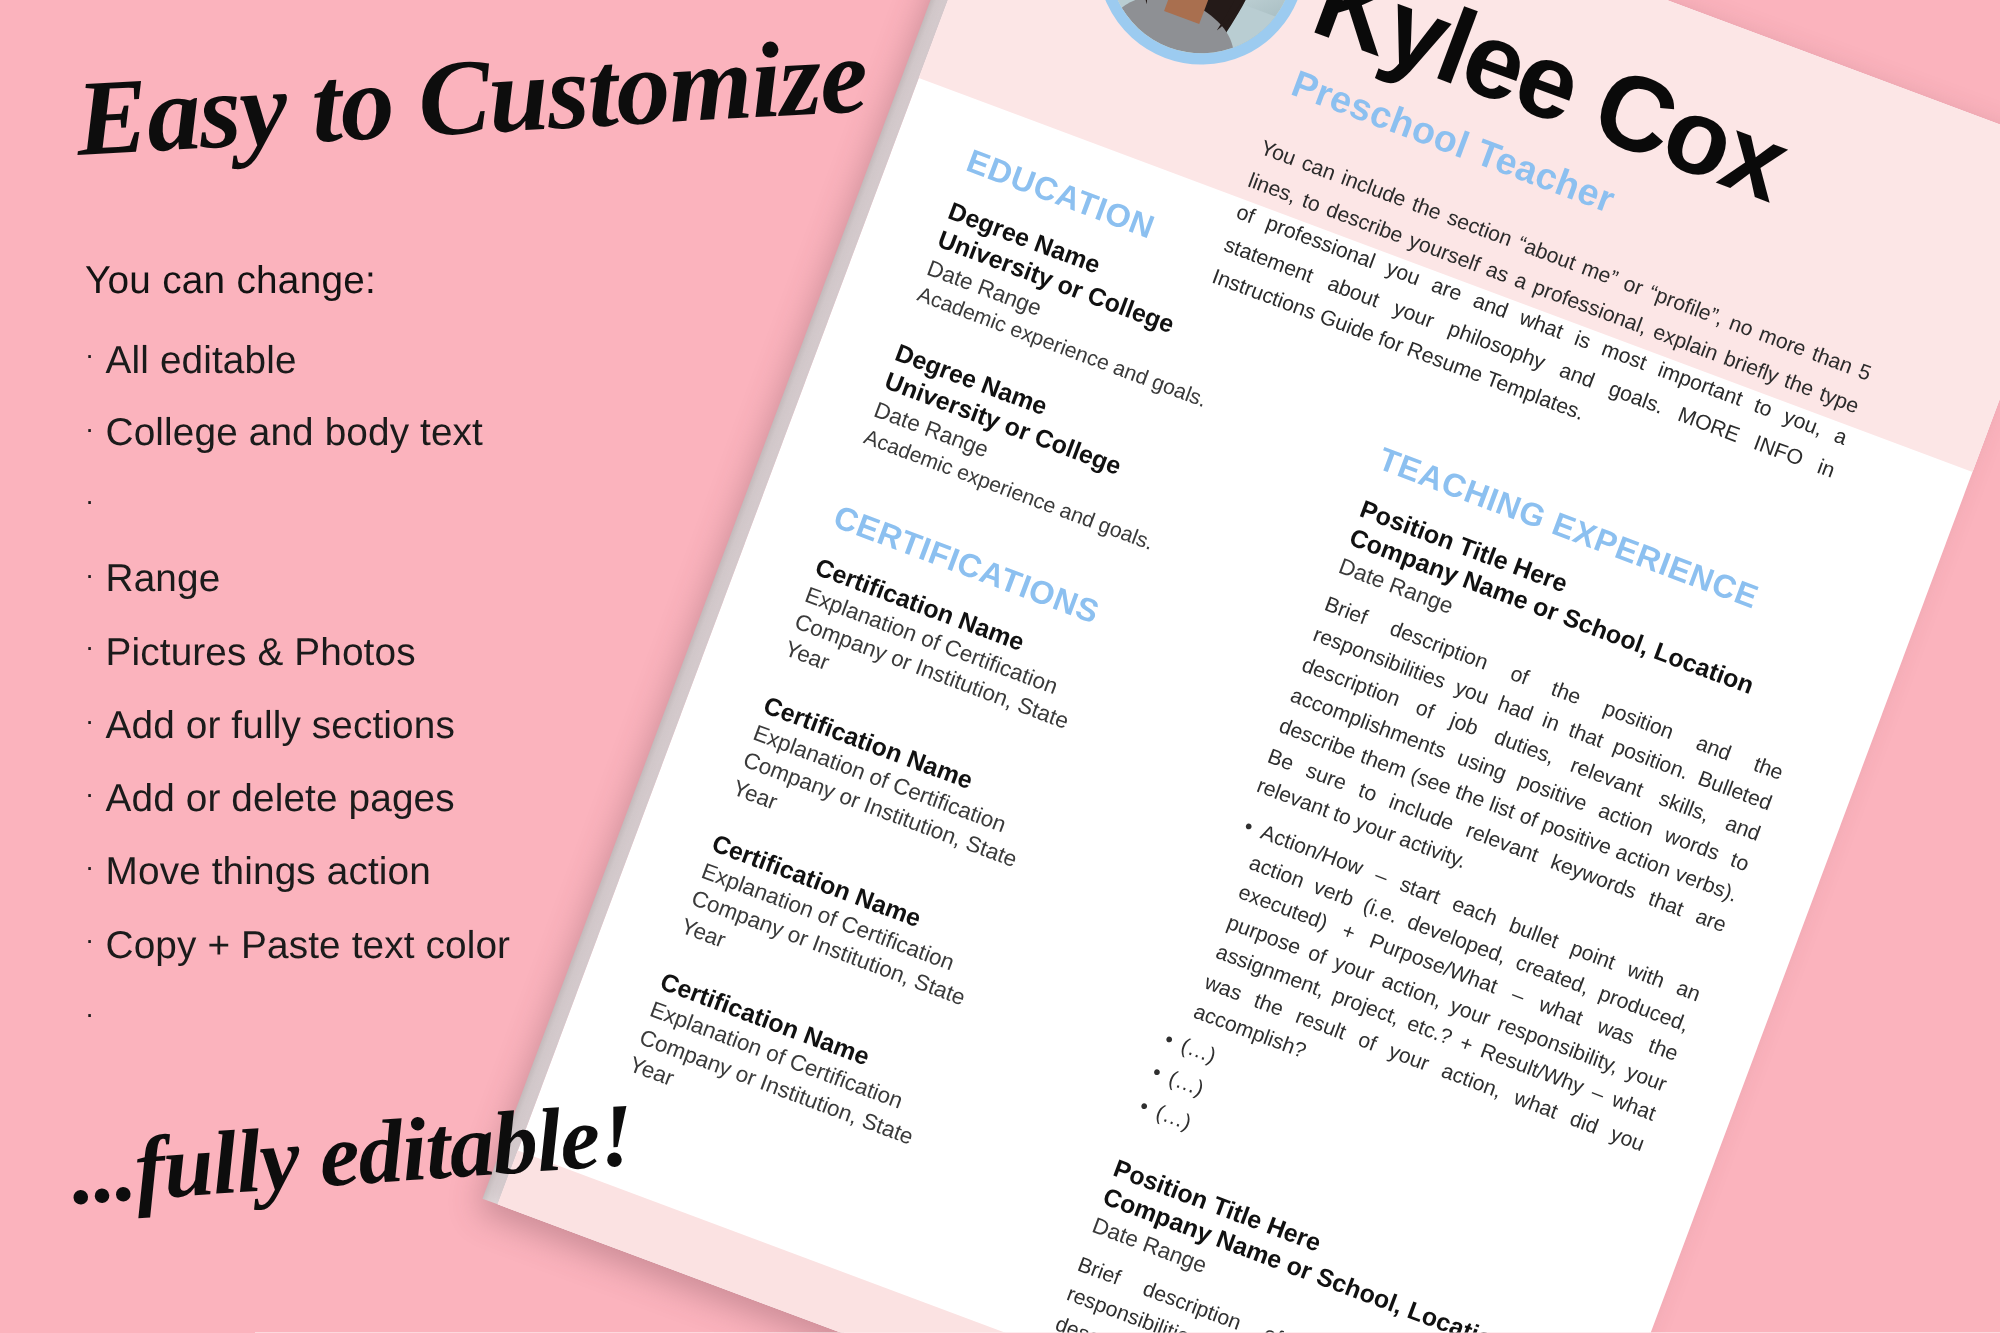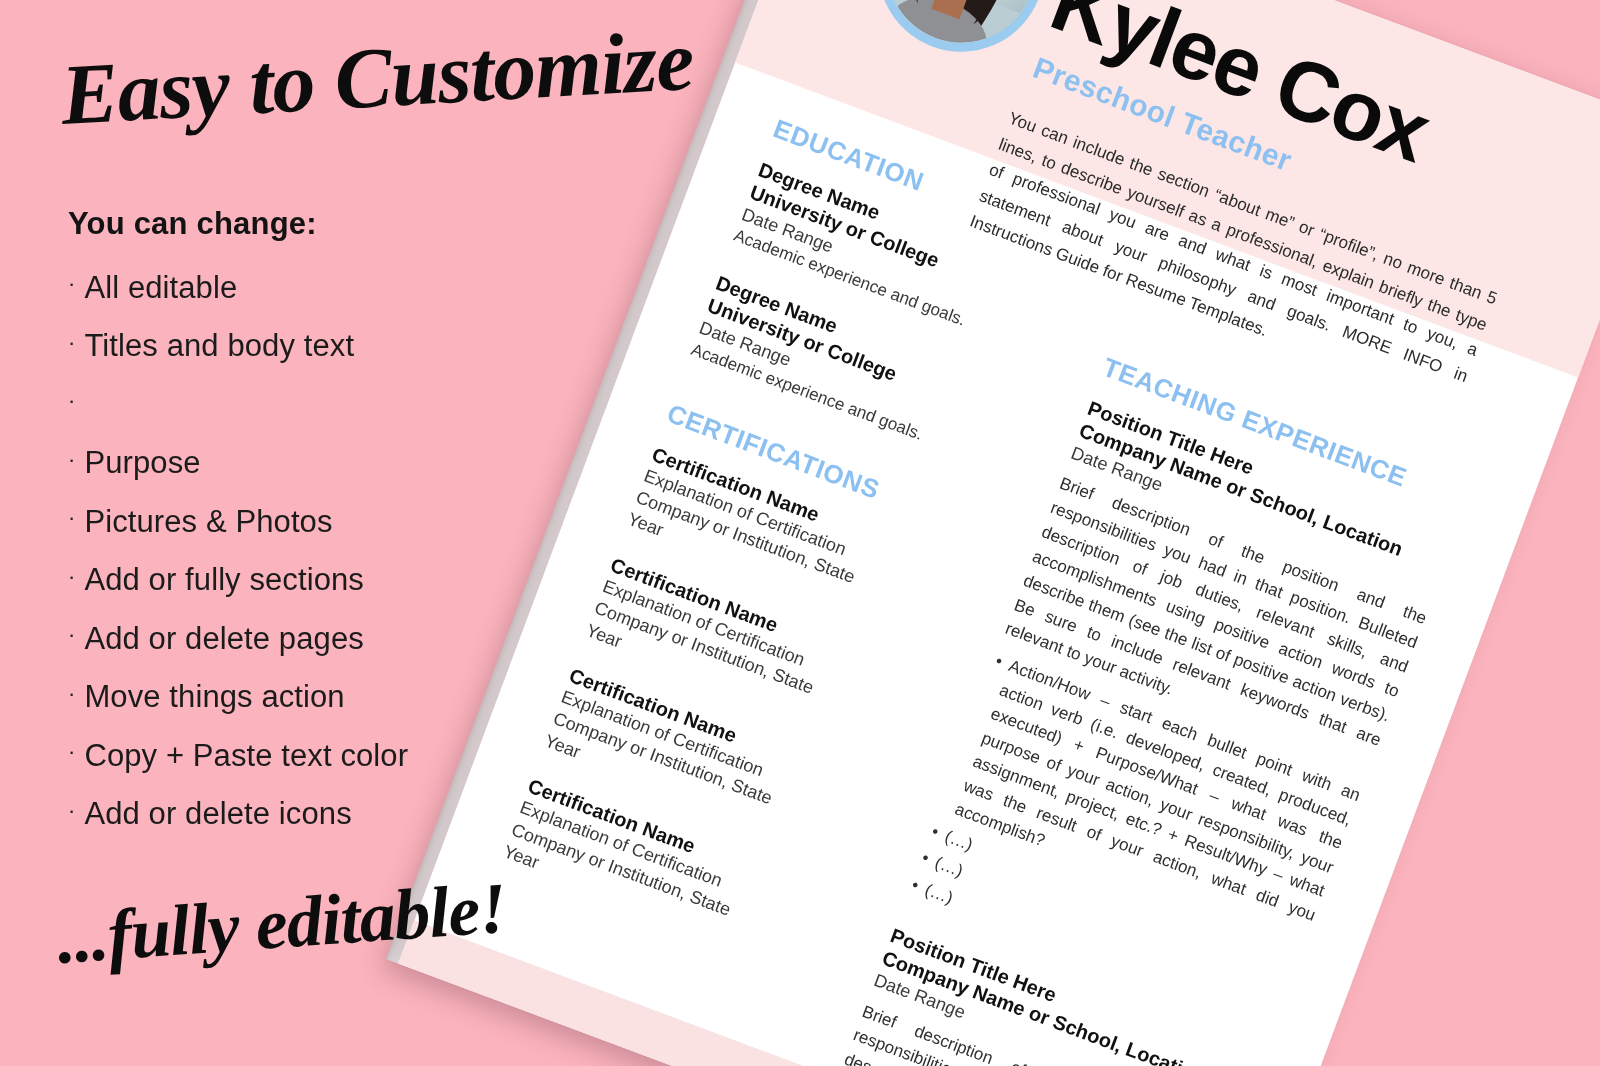--- a/index.html
+++ b/index.html
@@ -15,21 +15,21 @@
   #headline{
     position:absolute;left:62px;top:52px;width:620px;height:120px;
     font-family:"Liberation Serif", serif;
     font-style:italic;font-weight:700;
     font-size:86px;line-height:1.0;color:#0d0d0d;
     transform:rotate(-3.2deg);transform-origin:left center;
     letter-spacing:-1px;white-space:nowrap;
   }
   #subhead{
     position:absolute;left:68px;top:206px;
-    font-size:31px;font-weight:700;color:#131313;letter-spacing:.2px;
+    font-size:31px;font-weight:400;color:#131313;letter-spacing:.2px;
   }
   #bullets{position:absolute;left:68px;top:258px;width:620px;}
   .bullet{
     font-size:31px;color:#1b1b1b;line-height:1.0;
     height:58.5px;display:flex;align-items:center;white-space:nowrap;
     font-weight:300;letter-spacing:.1px;
   }
   .bullet .dot{font-size:22px;margin-right:9px;line-height:1;position:relative;top:-3px;}
   #footline{
     position:absolute;left:58px;top:898px;width:520px;height:110px;
@@ -120,28 +120,28 @@
 
   <div id="subhead">You can change:</div>
 
   <div id="bullets">
     <div class="bullet">
         <span class="dot">·</span>
         <span>All editable</span>
       </div>
     <div class="bullet">
         <span class="dot">·</span>
-        <span>Titles and body text</span>
-      </div>
-    <div class="bullet">
-        <span class="dot">·</span>
-      </div>
-    <div class="bullet">
-        <span class="dot">·</span>
-        <span>Purpose</span>
+        <span>College and body text</span>
+      </div>
+    <div class="bullet">
+        <span class="dot">·</span>
+      </div>
+    <div class="bullet">
+        <span class="dot">·</span>
+        <span>Range</span>
       </div>
     <div class="bullet">
         <span class="dot">·</span>
         <span>Pictures &amp; Photos</span>
       </div>
     <div class="bullet">
         <span class="dot">·</span>
         <span>Add or fully sections</span>
       </div>
     <div class="bullet">
@@ -151,21 +151,20 @@
     <div class="bullet">
         <span class="dot">·</span>
         <span>Move things action</span>
       </div>
     <div class="bullet">
         <span class="dot">·</span>
         <span>Copy + Paste text color</span>
       </div>
     <div class="bullet">
         <span class="dot">·</span>
-        <span>Add or delete icons</span>
       </div>
   </div>
 
   <div id="footline">...fully editable!</div>
 </div>
 
 <div id="page-wrap">
   <div id="page-edge"></div>
   <div id="page">
 

